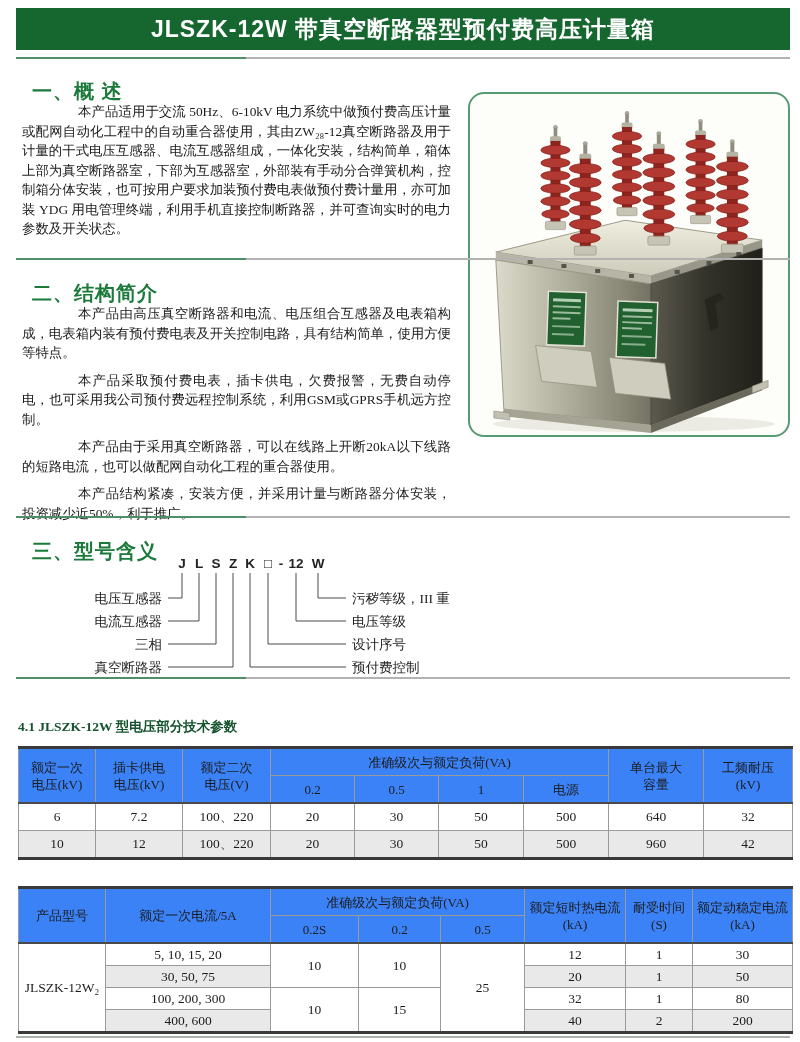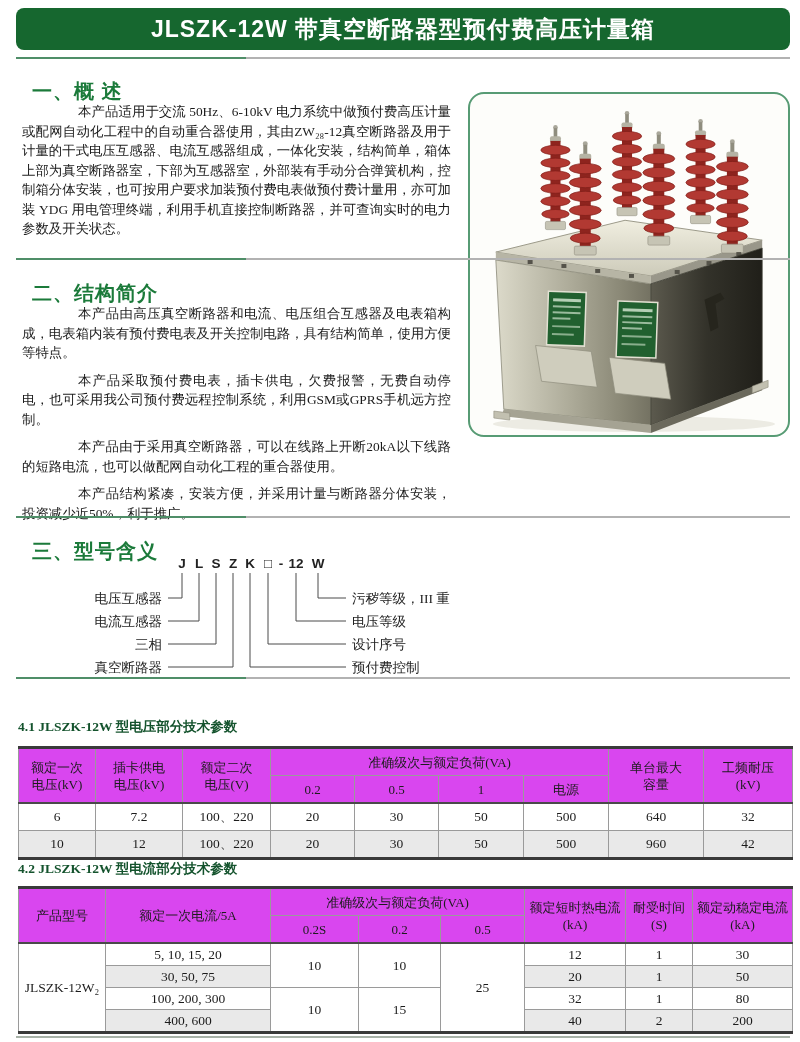--- a/index.html
+++ b/index.html
@@ -1,20 +1,20 @@
 <!DOCTYPE html>
 <html><head>
 <meta charset="utf-8">
 <style>
   html,body{margin:0;padding:0;background:#ffffff;}
   .page{position:relative;width:800px;height:1042px;background:#ffffff;overflow:hidden;
         font-family:"Liberation Serif",serif;color:#1c1c1c;}
   
   .title-bar{position:absolute;left:16px;top:8px;width:774px;height:42px;background:#16672f;
-             display:flex;align-items:center;justify-content:center;border-radius:8px;}
+             display:flex;align-items:center;justify-content:center;}
   .title-bar span{color:#ffffff;font-family:"Liberation Sans",sans-serif;font-weight:bold;
                   font-size:23px;letter-spacing:1px;}
   
   .sep{position:absolute;left:16px;width:774px;height:2px;
        background:linear-gradient(to right,#4f8e68 0,#4f8e68 230px,#b2b2b2 230px,#b2b2b2 100%);}
   .footer-line{position:absolute;left:16px;width:774px;height:2px;background:#a8b2a8;}
   
   .sec-head{position:absolute;left:16px;margin:16px;color:#1b7a3a;
             font-family:"Liberation Sans",sans-serif;font-weight:bold;font-size:20px;letter-spacing:1px;}
   
@@ -32,21 +32,21 @@
   .model-diagram .lbl{font-family:"Liberation Serif",serif;font-size:13.5px;}
   .model-diagram path{stroke:#4a4a4a;stroke-width:1;fill:none;}
   
   .tbl-title{position:absolute;left:18px;margin:0;font-weight:bold;font-size:13.5px;color:#14532d;}
   
   table.spec{position:absolute;left:18px;width:774px;border-collapse:collapse;table-layout:fixed;
              font-size:13px;text-align:center;
              border-top:3px solid #3a3a3a;border-bottom:3px solid #3a3a3a;}
   table.spec th,table.spec td{border:1px solid #9a9a9a;padding:0 2px;vertical-align:middle;}
   table.spec thead{border-bottom:2px solid #4a4a4a;}
-  table.spec th{background:#d946ef;font-weight:normal;white-space:pre-line;line-height:17px;}
+  table.spec th{background:#3b82f6;font-weight:normal;white-space:pre-line;line-height:17px;}
   table.t1{top:746px;}
   table.t1 th{height:26px;}
   table.t1 td{height:26px;font-size:13.5px;}
   table.t2{top:886px;}
   table.t2 th{height:26px;}
   table.t2 td{height:21px;font-size:13.5px;}
   tr.shade td, td.shade{background:#e9e9e9;}
 </style>
 </head>
 <body>
@@ -255,21 +255,20 @@
         <td>20</td>
         <td>30</td>
         <td>50</td>
         <td>500</td>
         <td>960</td>
         <td>42</td>
       </tr>
     </tbody>
   </table>
 
-  <p class="tbl-title" style="top:860px">4.2 JLSZK-12W 型电流部分技术参数</p>
 
   <table class="spec t2">
     <colgroup>
       <col style="width:87px">
         <col style="width:165px">
       <col style="width:88px">
         <col style="width:82px">
         <col style="width:84px">
       <col style="width:101px">
         <col style="width:67px">

